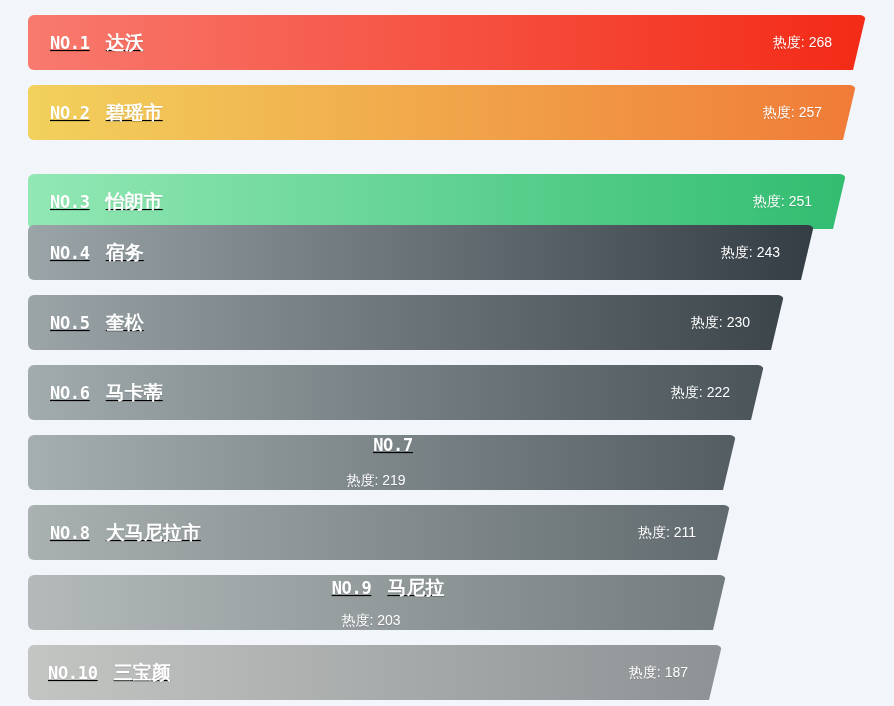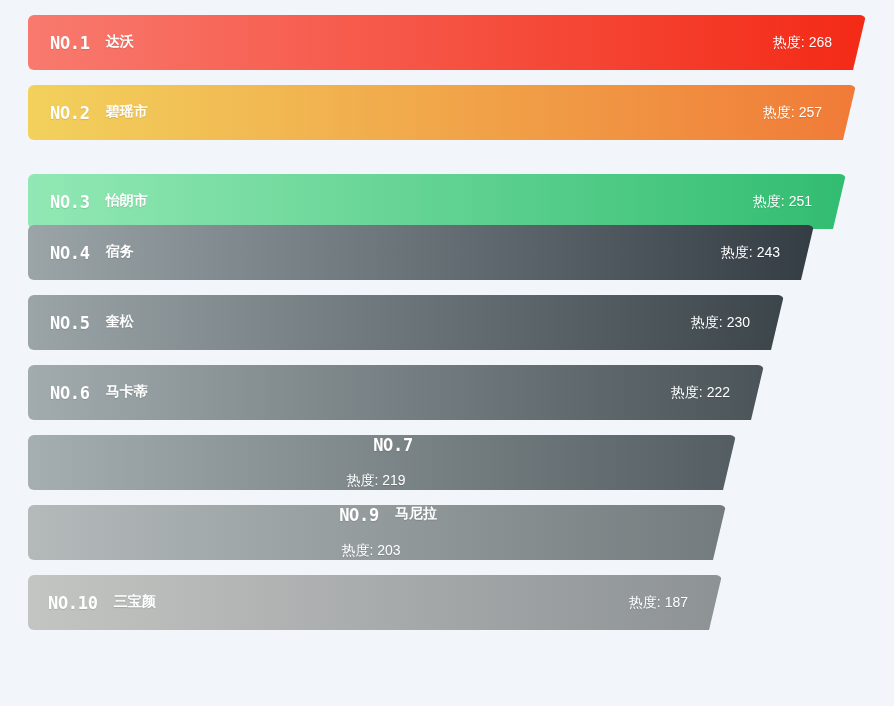--- a/index.html
+++ b/index.html
@@ -52,37 +52,39 @@
     top: 0;
     width: 8px;
     height: 55px;
     border-top-left-radius: 6px;
     border-bottom-left-radius: 6px;
     pointer-events: none;
   }
 
   .rank-left {
     display: flex;
+    align-items: center;
     white-space: nowrap;
     position: relative;
     z-index: 2;
+    text-decoration: underline;
   }
 
   .rank-no {
     color: #ffffff;
     font-size: 17px;
     font-weight: bold;
     letter-spacing: -0.3px;
     font-family: "DejaVu Sans Mono", "Liberation Mono", monospace;
     text-shadow: 0 1px 1px rgba(0,0,0,0.12);
   }
 
   .rank-name {
     color: #ffffff;
-    font-size: 14px;
+    font-size: 19px;
     font-weight: bold;
     margin-left: 16px;
     text-shadow: 0 1px 1px rgba(0,0,0,0.12);
   }
 
   .rank-name:empty {
     margin-left: 0;
   }
 
   .rank-heat {
@@ -158,20 +160,29 @@
     <div class="rank-row">
       <div class="rank-bar" style="width: 708px; background: linear-gradient(90deg, rgb(165, 174, 176) 0%, rgb(84, 93, 97) 100%); flex-direction: column;">
         <div class="rank-left">
           <span class="rank-no">NO.7</span>
           <span class="rank-name"></span>
         </div>
         <span class="rank-heat">热度: 219</span>
       </div>
     </div>
     <div class="rank-row">
+      <div class="rank-bar" style="width: 702px; background: linear-gradient(90deg, rgb(170, 177, 177) 0%, rgb(97, 106, 110) 100%);">
+        <div class="rank-left">
+          <span class="rank-no">NO.8</span>
+          <span class="rank-name">大马尼拉市</span>
+        </div>
+        <span class="rank-heat">热度: 211</span>
+      </div>
+    </div>
+    <div class="rank-row">
       <div class="rank-bar" style="width: 698px; background: linear-gradient(90deg, rgb(180, 186, 186) 0%, rgb(115, 123, 126) 100%); flex-direction: column;">
         <div class="rank-left">
           <span class="rank-no">NO.9</span>
           <span class="rank-name">马尼拉</span>
         </div>
         <span class="rank-heat">热度: 203</span>
       </div>
     </div>
     <div class="rank-row">
       <div class="rank-bar" style="width: 694px; background: linear-gradient(90deg, rgb(195, 197, 194) 0%, rgb(141, 146, 149) 100%); padding-left: 20px;">

